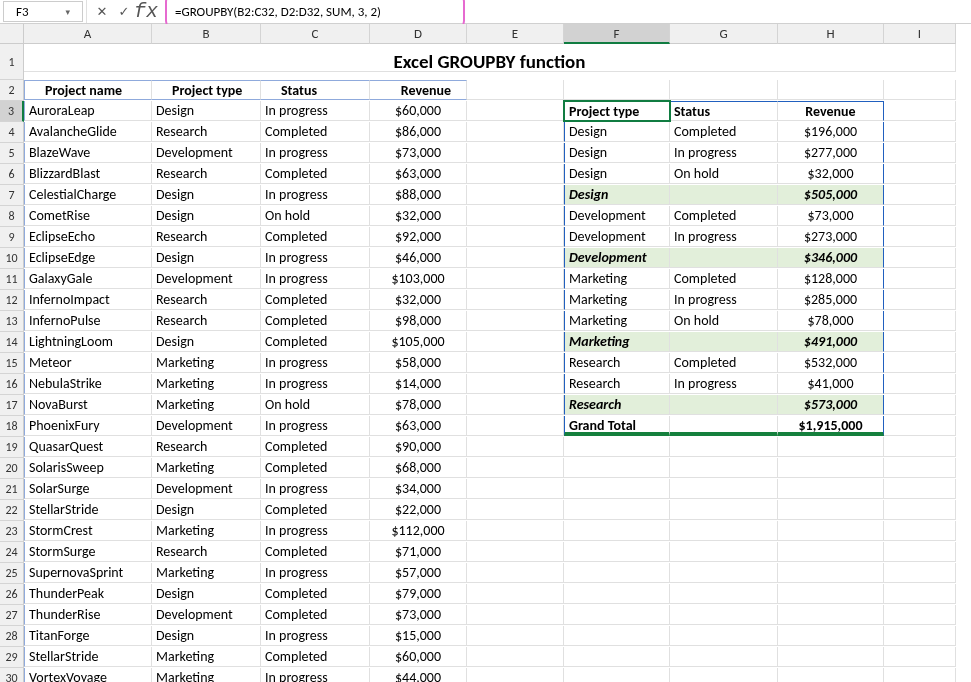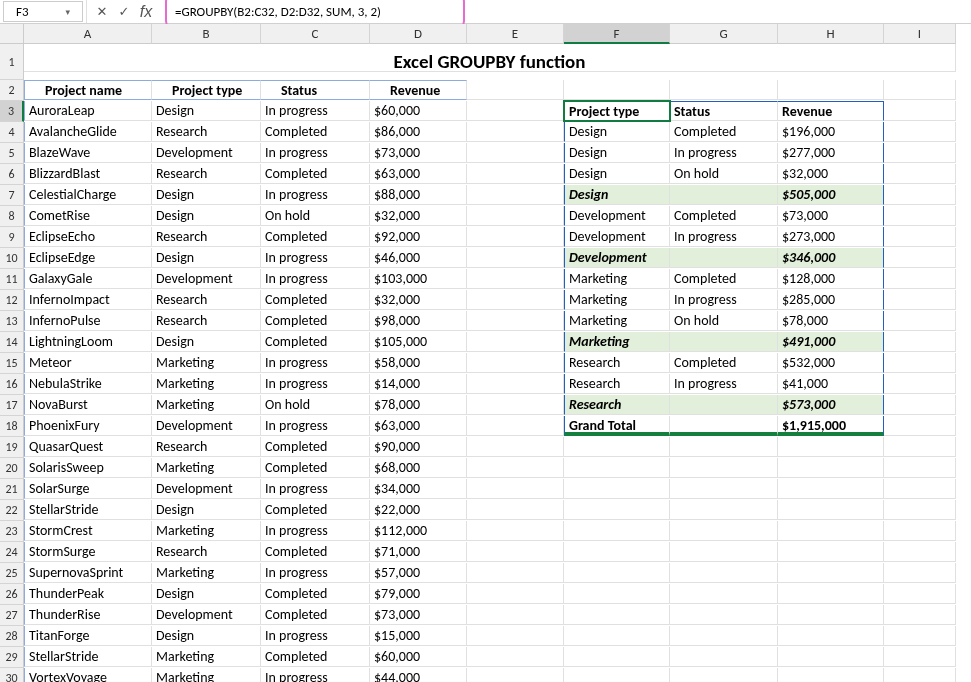--- a/index.html
+++ b/index.html
@@ -4,32 +4,32 @@
   <style>
     * { box-sizing: border-box; margin: 0; padding: 0; }
     body { font-family: Calibri, Arial, sans-serif; font-size: 14px; background: #fff; color: #000; }
     
     
     .formula-bar { display: flex; align-items: center; height: 24px; border-bottom: 1px solid #d0d0d0; background: #fff; }
     .name-box { width: 80px; padding: 2px 12px; border: 1px solid #cccccc; margin: 1px 3px; font-size: 13px; background: #fff; display: flex; align-items: center; justify-content: space-between; }
     .name-box .chev { font-size: 9px; color: #666; }
     .fb-buttons { display: flex; align-items: center; gap: 4px; padding: 0 6px; border-left: 1px solid #e0e0e0; height: 100%; }
     .fb-btn { width: 18px; height: 18px; display: flex; align-items: center; justify-content: center; font-size: 13px; color: #555; cursor: pointer; }
-    .fx { font-style: italic; font-family: Liberation Sans, sans-serif; font-size: 16px; }
+    .fx { font-style: italic; font-family: Liberation Mono, monospace; font-size: 20px; }
     .formula-input { flex: 0 0 auto; padding: 10px 8px; font-size: 13px; border: 2px solid #e66ad0; border-radius: 10px; margin-left: 4px; min-width: 300px; }
     
     
     .grid { display: grid; grid-template-columns: 24px 128px 109px 109px 97px 97px 106px 108px 106px 72px; }
     .corner { background: #f0f0f0; border-right: 1px solid #cccccc; border-bottom: 1px solid #cccccc; }
     .col-head { background: #f0f0f0; border-right: 1px solid #d4d4d4; border-bottom: 1px solid #cccccc; text-align: center; font-size: 13px; color: #333; height: 20px; line-height: 20px; }
     .col-head.selected { background: #d2d2d2; border-bottom: 2px solid #107c41; }
     .row-head { background: #f0f0f0; border-right: 1px solid #cccccc; border-bottom: 1px solid #d4d4d4; text-align: center; font-size: 12px; color: #333; line-height: 20px; }
     .row-head.selected { background: #d2d2d2; border-right: 2px solid #107c41; }
     .cell { border-right: 1px solid #e0e0e0; border-bottom: 1px solid #e0e0e0; padding: 0 4px; height: 20px; line-height: 20px; white-space: nowrap; overflow: hidden; font-size: 14px; }
-    .num { text-align: left; }
+    .num { text-align: center; }
     
     
     .title-cell { height: 28px; line-height: 36px; font-size: 19px; font-weight: bold; text-align: center; border-right: 1px solid #e0e0e0; border-bottom: 1px solid #e0e0e0; }
     .row-head-tall { height: 36px; line-height: 36px; }
     
     
     .lhdr { font-weight: bold; background: #fff; }
     .ltop { border-top: 1.5px solid #8faadc; }
     .lbot { border-bottom: 1.5px solid #8faadc; padding-left: 20px; }
     .lleft { border-left: 1.5px solid #8faadc; }

